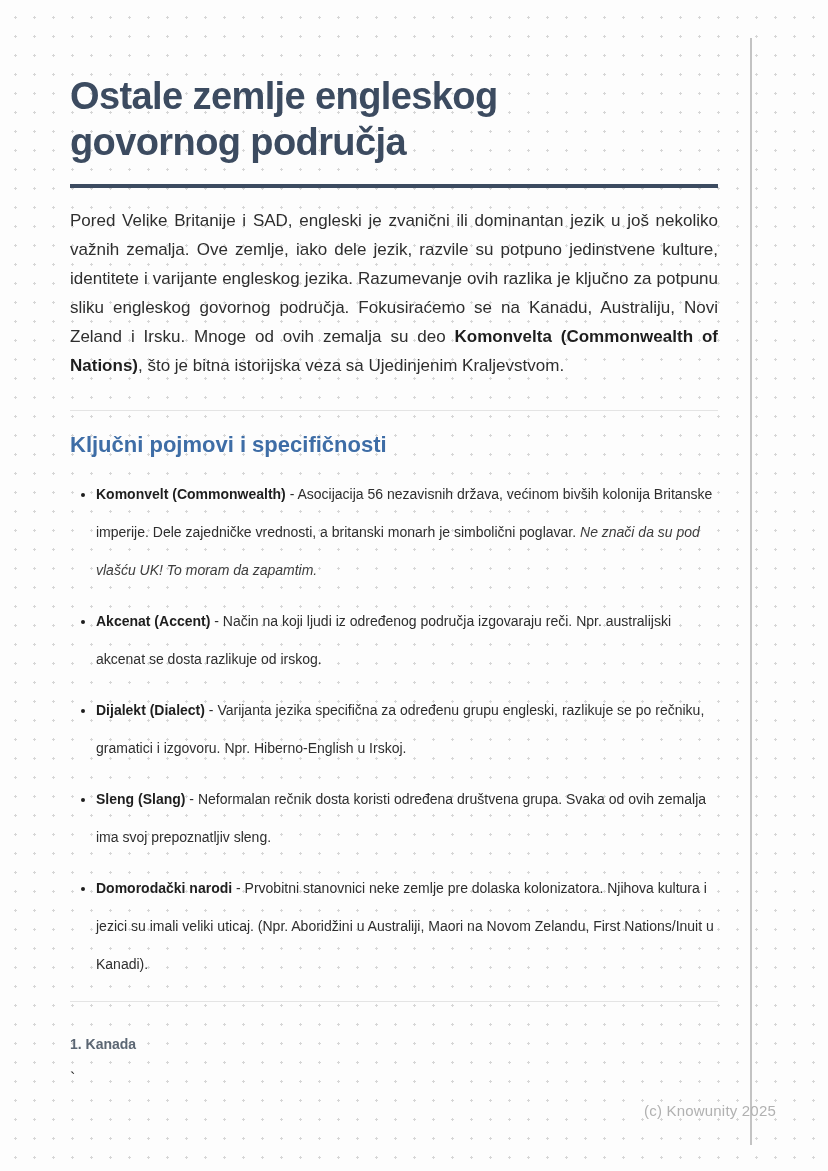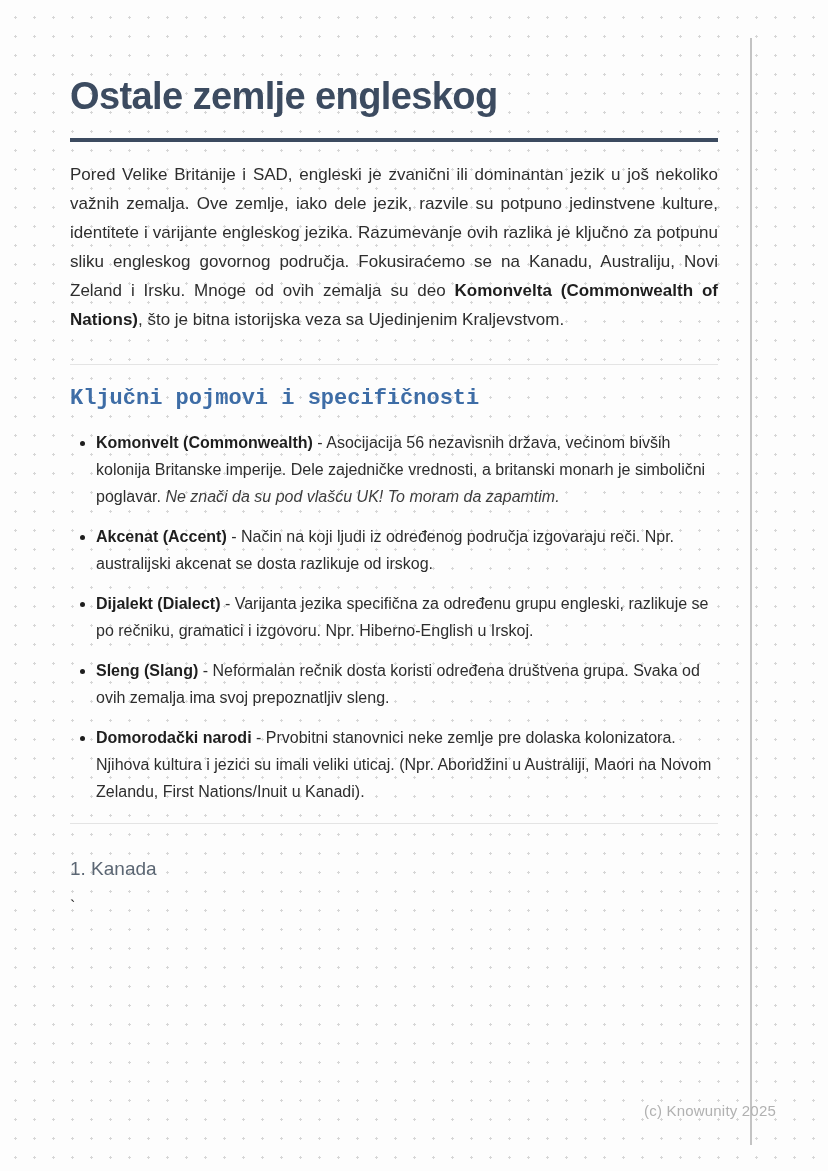--- a/index.html
+++ b/index.html
@@ -37,21 +37,21 @@
     background: #3c4b60;
     margin-top: 18px;
   }
   h2.section-heading {
     color: #3e6da6;
     font-size: 22px;
     line-height: 1.27;
     font-weight: 700;
   }
   .s-intro h2 { margin-top: 40px; }
-  .s-concepts h2 { margin-top: 20px; font-family: Liberation Mono, monospace; }
+  .s-concepts h2 { margin-top: 20px; }
   .s-countries h2 { margin-top: 24px; }
   p.body-paragraph {
     margin-top: 18px;
     font-size: 17px;
     line-height: 29px;
     text-align: justify;
     color: #2e2e2e;
   }
   p.body-paragraph strong, .bullets strong {
     font-weight: 700;
@@ -64,35 +64,35 @@
   }
   hr.divider-1 { margin-top: 30px; }
   hr.divider-2 { margin-top: 16px; }
   ul.bullets {
     margin-top: 16px;
     margin-bottom: 18px;
     padding-left: 26px;
     list-style: disc outside;
   }
   ul.bullets li {
-    font-size: 16px;
-    line-height: 27px;
+    font-size: 14px;
+    line-height: 38px;
     margin-bottom: 13px;
     color: #2e2e2e;
   }
   ul.bullets li::marker { color: #1e1e1e; }
   ul.bullets em {
     font-style: italic;
     color: #3d3d3d;
   }
   h3.subsection-heading {
     margin-top: 34px;
     color: #5b6673;
-    font-size: 19px;
-    font-weight: 400;
+    font-size: 14px;
+    font-weight: 700;
   }
   .stray-char {
     margin-top: 18px;
     font-size: 16px;
     color: #2e2e2e;
   }
   .page-edge {
     position: absolute;
     top: 38px;
     bottom: 26px;
@@ -110,20 +110,21 @@
   }
 </style>
 </head>
 <body>
 
 <div class="page">
   <div class="content">
 
     <h1 class="page-title">
       <span>Ostale zemlje engleskog</span>
+      <span>govornog područja</span>
     </h1>
     <div class="title-rule"></div>
 
     <section class="s-intro">
       <p class="body-paragraph"><span>Pored Velike Britanije i SAD, engleski je zvanični ili dominantan jezik u još nekoliko važnih zemalja. Ove zemlje, iako dele jezik, razvile su potpuno jedinstvene kulture, identitete i varijante engleskog jezika. Razumevanje ovih razlika je ključno za potpunu sliku engleskog govornog područja. Fokusiraćemo se na Kanadu, Australiju, Novi Zeland i Irsku. Mnoge od ovih zemalja su deo </span><strong>Komonvelta (Commonwealth of Nations)</strong><span>, što je bitna istorijska veza sa Ujedinjenim Kraljevstvom.</span></p>
     </section>
 
     <hr class="divider divider-1">
 
     <section class="s-concepts">

